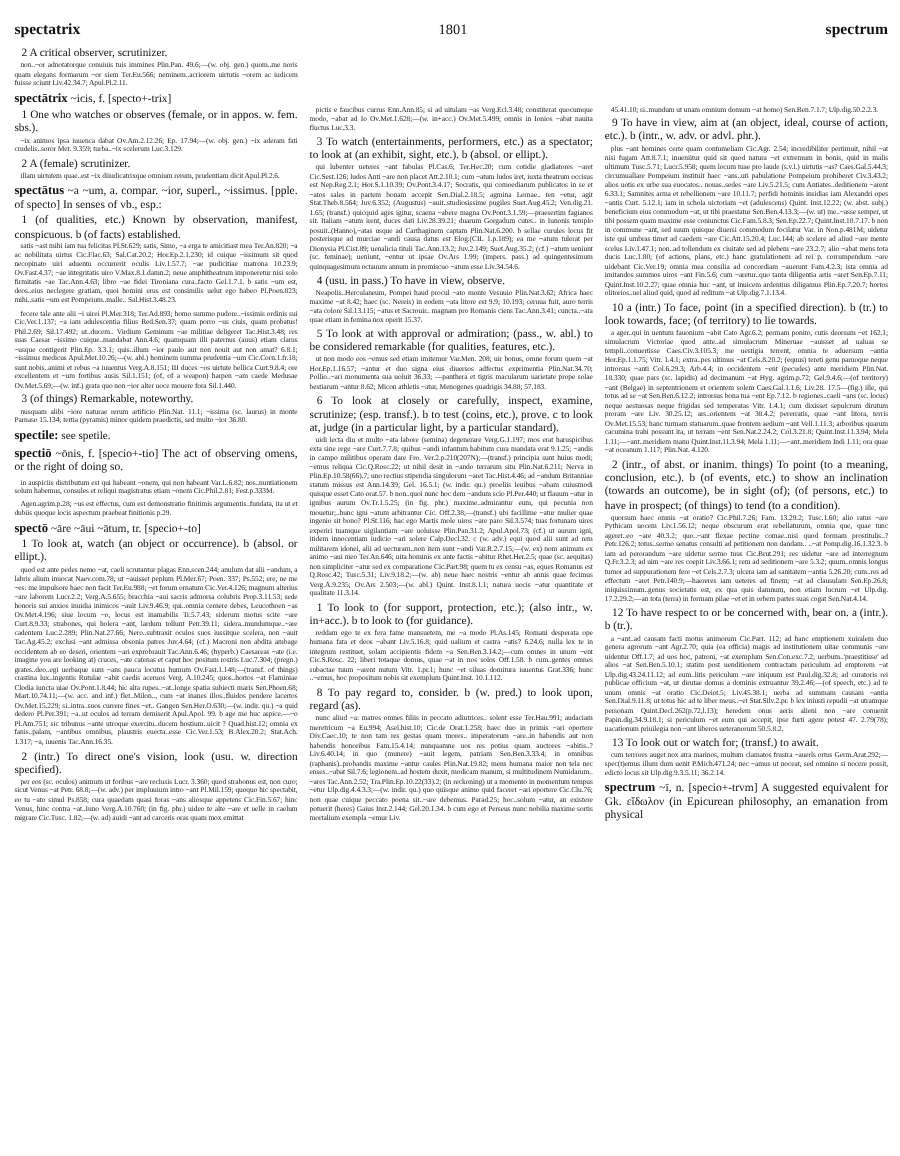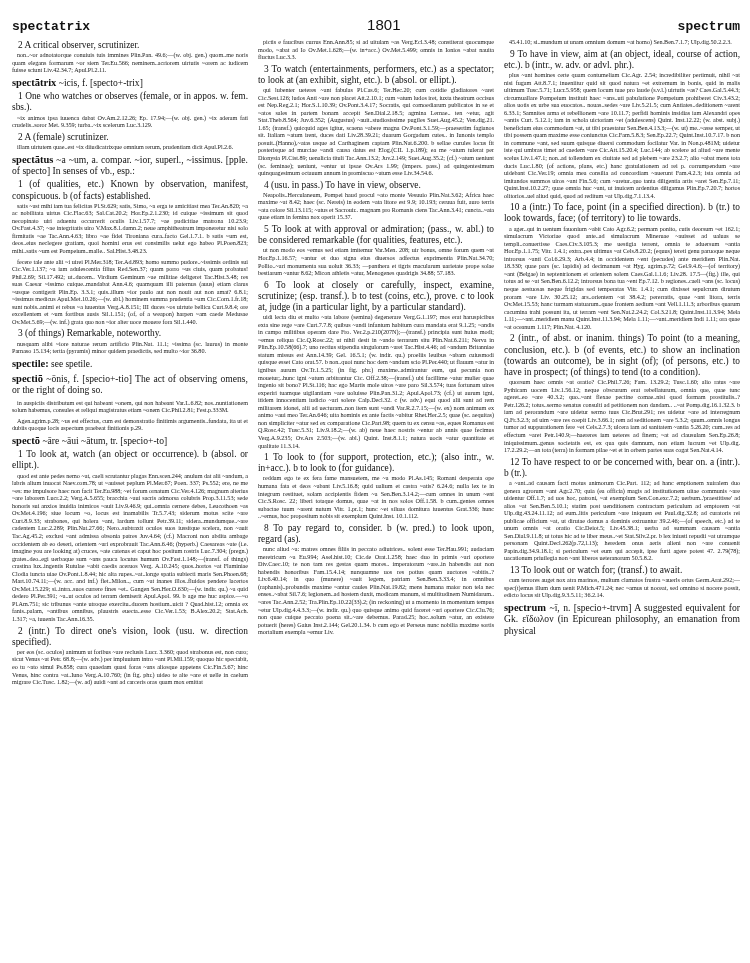--- a/index.html
+++ b/index.html
@@ -5,23 +5,23 @@
   html, body { margin: 0; padding: 0; background: #ffffff; }
   body {
     width: 750px; height: 963px; overflow: hidden; position: relative;
     font-family: "DejaVu Serif", "Liberation Serif", serif; color: #111;
   }
   .page { position: absolute; left: 12px; top: 16px; width: 728px; }
   .running-head {
     display: flex; justify-content: space-between; align-items: baseline;
     height: 20px; margin-bottom: 2px;
   }
-  .rh-left, .rh-right { font-weight: bold; font-size: 13px; font-family: Liberation Mono, monospace; }
-  .rh-center { font-size: 15px; font-family: Liberation Sans, sans-serif; }
-  .columns { display: flex; gap: 10px; }
+  .rh-left, .rh-right { font-weight: bold; font-size: 13px; font-family: Liberation Serif, serif; }
+  .rh-center { font-size: 12px; font-family: Liberation Serif, serif; }
+  .columns { display: flex; gap: 10px; align-items: flex-end; }
   .col { width: 236px; font-family: "Liberation Serif", serif; }
   .entry { margin-bottom: 3px; }
   .head-line { font-size: 9.6px; line-height: 11.4px; text-align: justify; margin-top: 3px; }
   .lemma { font-weight: bold; font-size: 10.5px; }
   .sense-head { font-size: 9.4px; line-height: 11.2px; text-align: justify; text-indent: 6px; margin-top: 2px; }
   .cite { font-size: 6.2px; line-height: 7.55px; text-align: justify; text-indent: 5px; color: #1a1a1a; letter-spacing: -0.05px; }
   .xref { font-size: 9.4px; line-height: 11px; margin-top: 3px; }
 </style>
 </head>
 <body>

